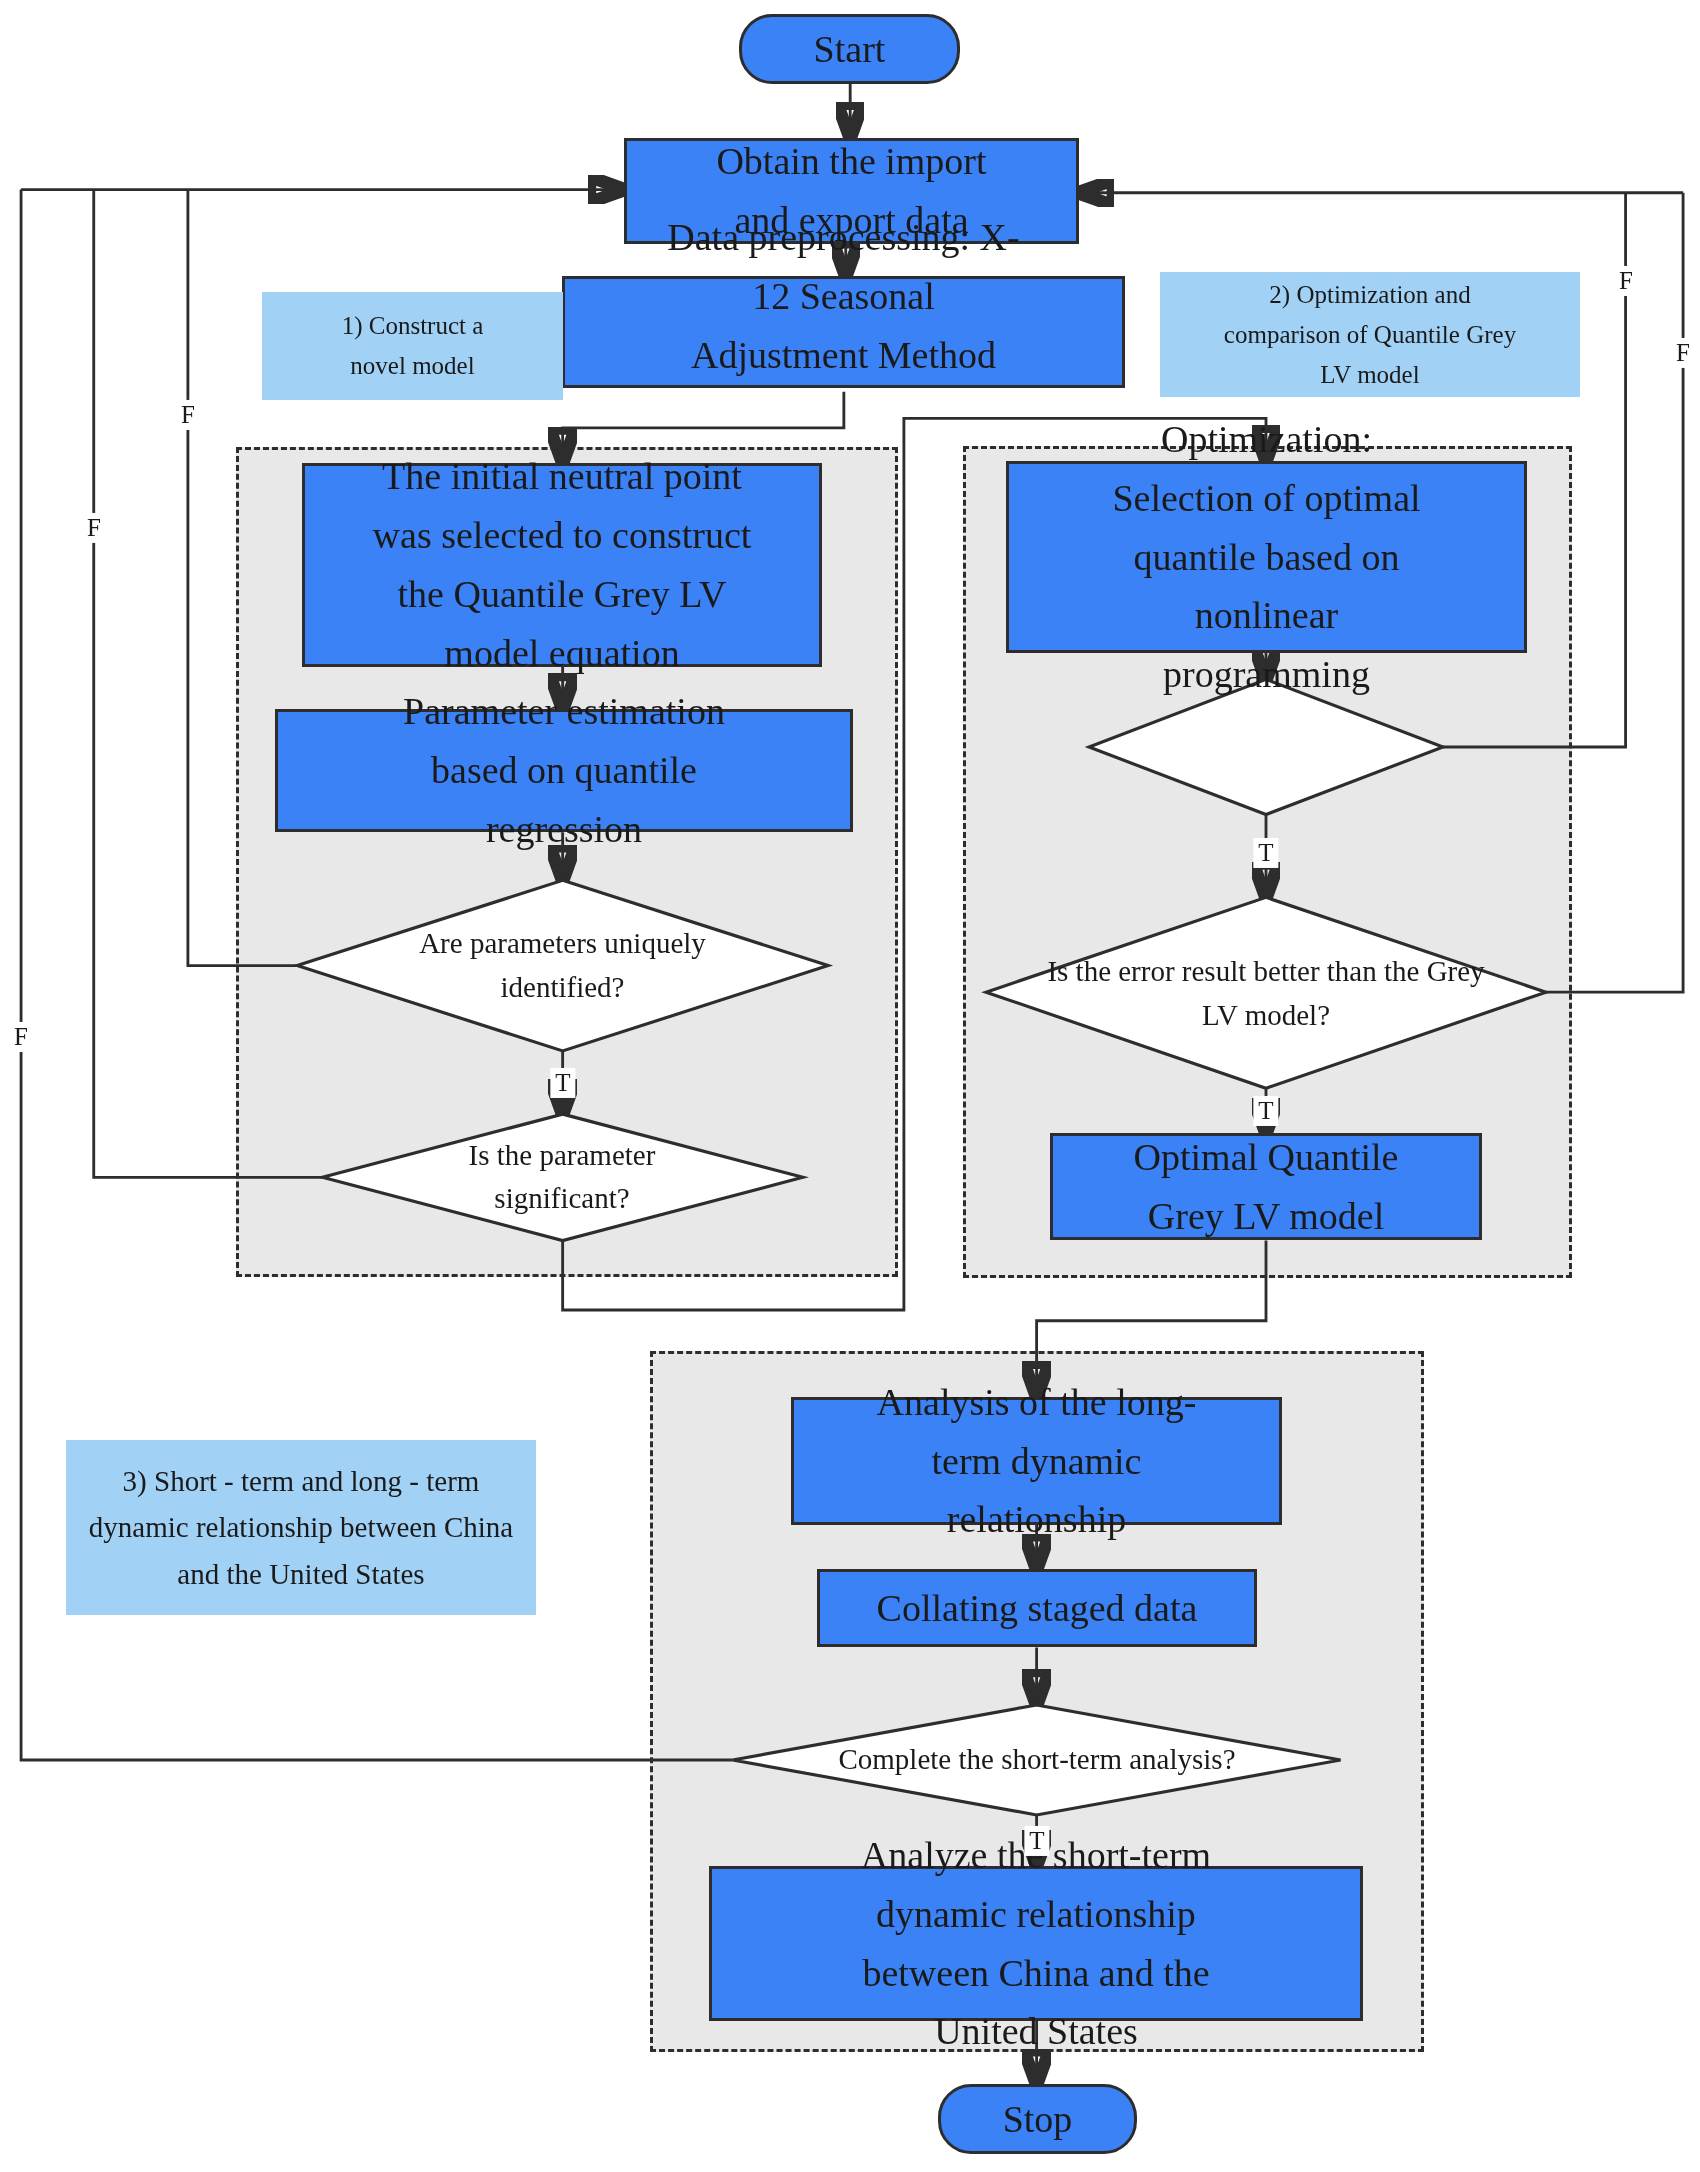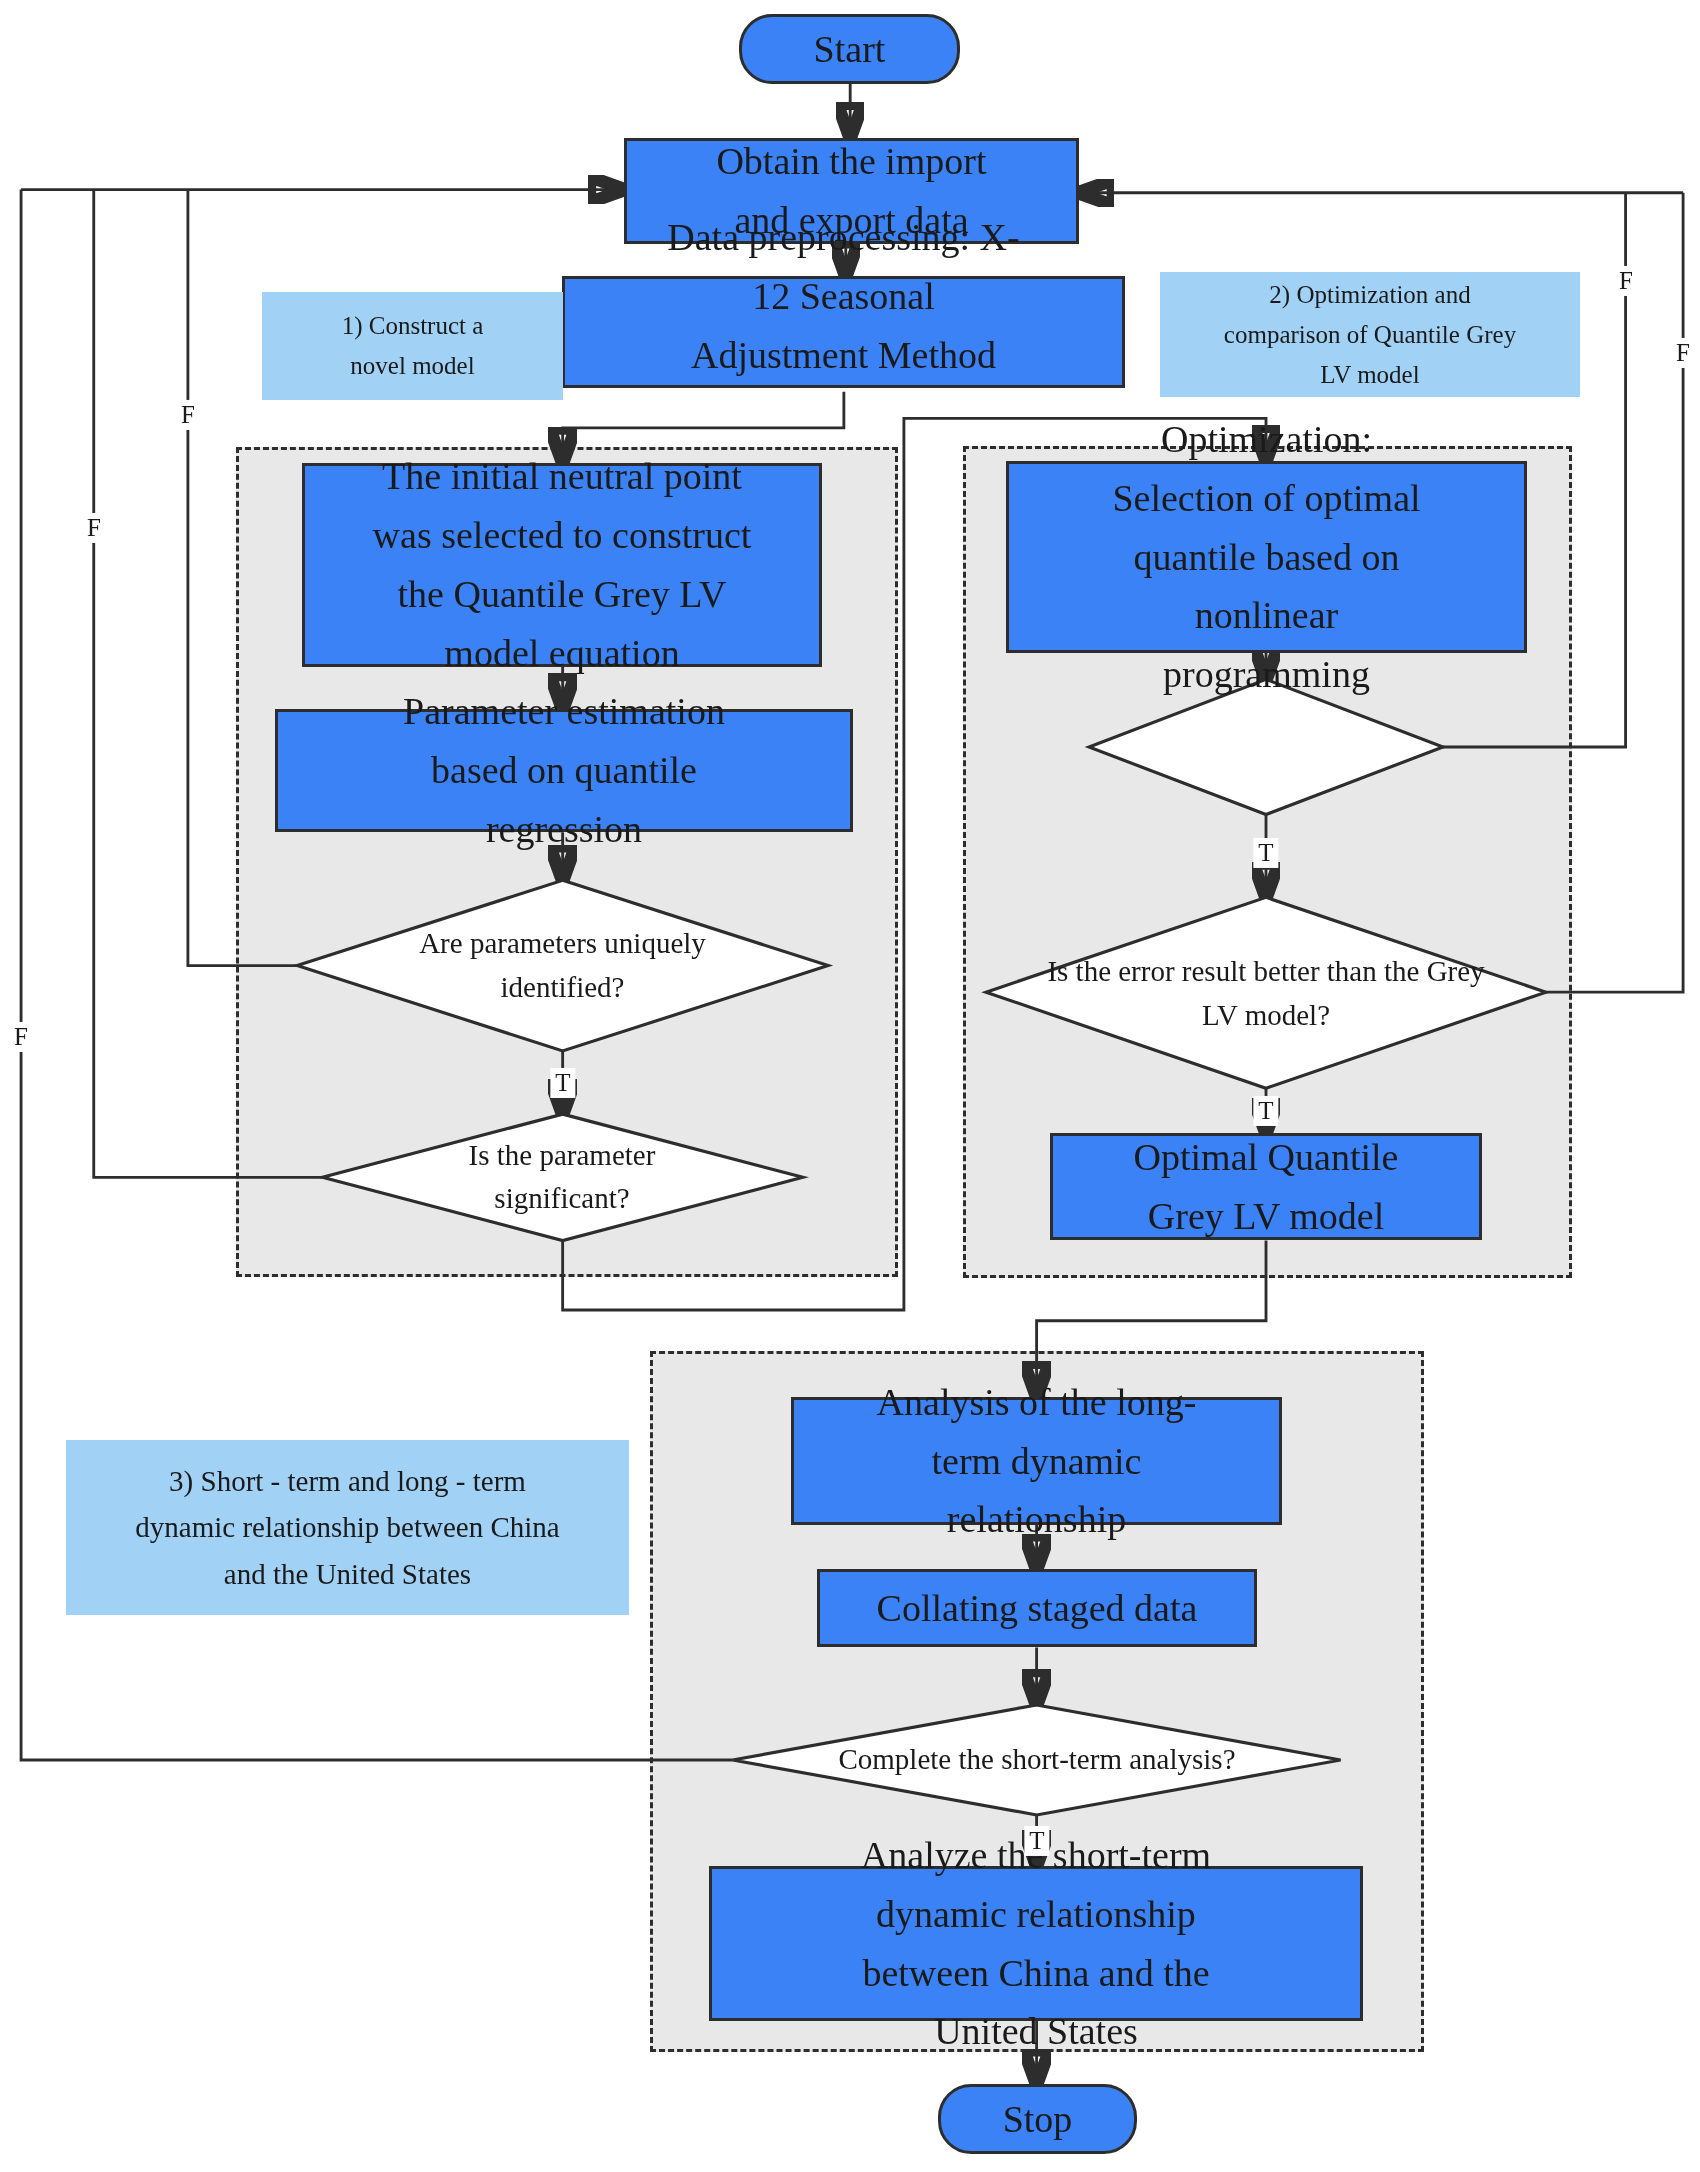--- a/index.html
+++ b/index.html
@@ -143,21 +143,21 @@
 
 
   <div class="diamond-text" style="left:986px;top:898px;width:560px;height:191px;">
     <span style="max-width:480px;">Is the error result better than the Grey LV model?</span>
   </div>
 
   <div class="node" style="left:1050px;top:1133px;width:432px;height:107px;">
     <span style="max-width:297px;">Optimal Quantile Grey LV model</span>
   </div>
 
-  <div class="section-label" style="left:66px;top:1440px;width:563px;height:175px;font-size:29px;">
+  <div class="section-label" style="left:66px;top:1440px;width:470px;height:175px;font-size:29px;">
     <span style="max-width:442px;">3)  Short - term and long - term dynamic relationship between China and the United States</span>
   </div>
 
   <div class="node" style="left:817px;top:1569px;width:440px;height:78px;">
     <span>Collating staged data</span>
   </div>
 
   <div class="node" style="left:791px;top:1397px;width:491px;height:128px;">
     <span style="max-width:341px;">Analysis of the long-term dynamic relationship</span>
   </div>

